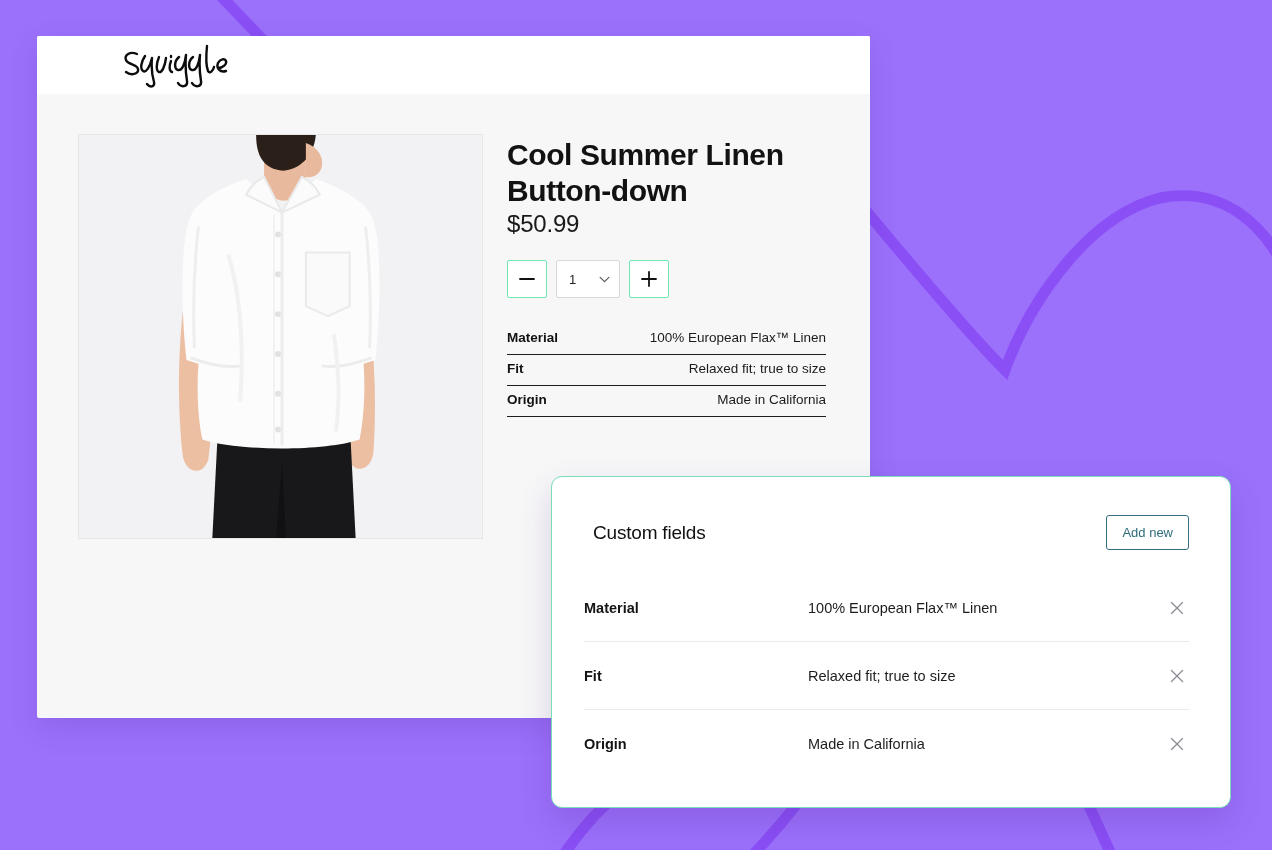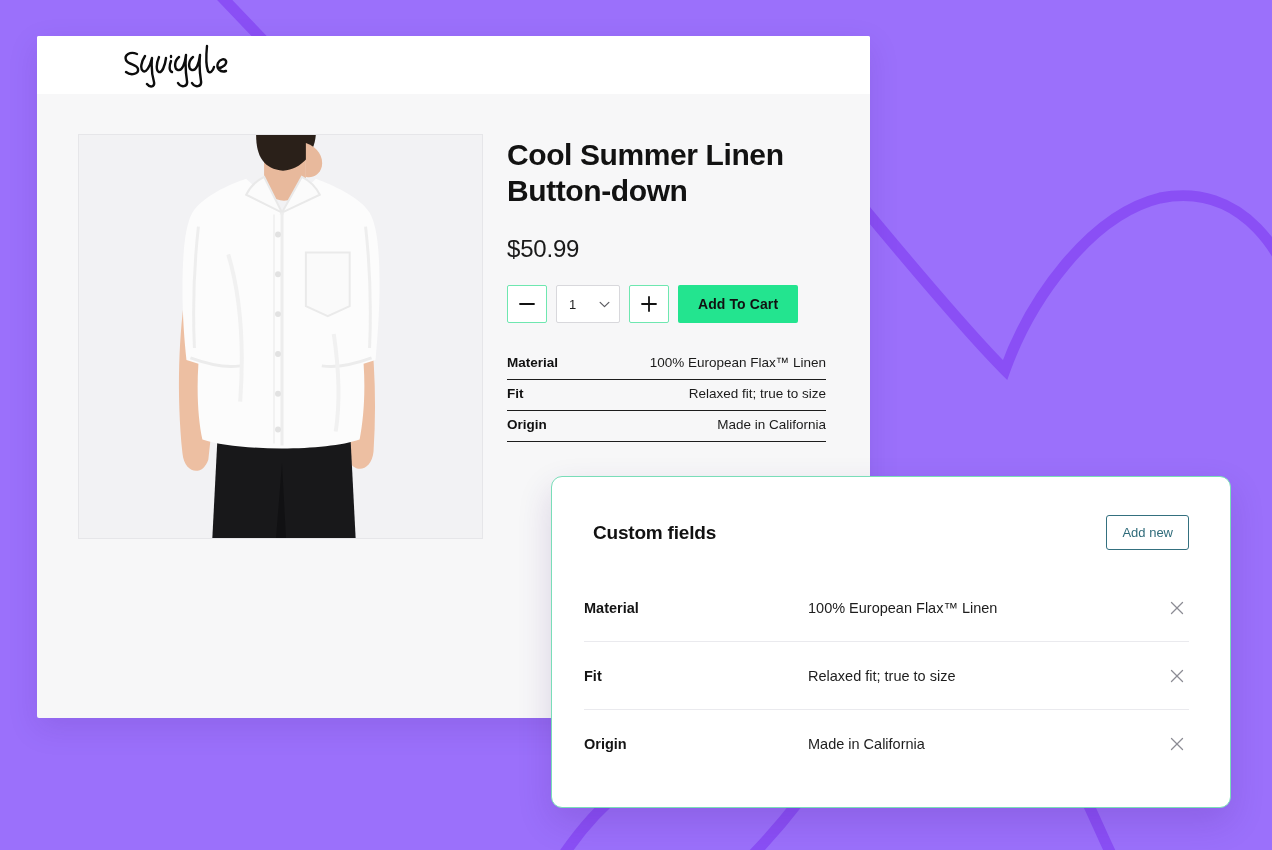--- a/index.html
+++ b/index.html
@@ -60,21 +60,21 @@
   .product-info { padding-top: 3px; flex: 1 1 auto; min-width: 0; }
   .product-title {
     font-size: 30px;
     line-height: 36px;
     font-weight: 700;
     color: #121212;
     letter-spacing: -0.4px;
     max-width: 330px;
   }
   .product-price {
-    margin-top: 26px;
+    margin-top: 1px;
     font-size: 24px;
     color: #1a1a1a;
     letter-spacing: -0.2px;
   }
   .purchase-row {
     margin-top: 22px;
     display: flex;
     align-items: center;
     gap: 9px;
   }
@@ -131,21 +131,21 @@
     background: #ffffff;
     border: 1.4px solid #79ddb8;
     border-radius: 11px;
     box-shadow: 0 14px 34px rgba(60,20,120,0.16);
     overflow: hidden;
   }
   .cf-head {
     display: flex; align-items: center; justify-content: space-between;
     padding: 38px 41px 0 41px;
   }
-  .cf-title { font-size: 19px; font-weight: 700; color: #111; letter-spacing: -0.2px; }
+  .cf-title { font-size: 19px; font-weight: 400; color: #111; letter-spacing: -0.2px; }
   .cf-addnew {
     border: 1.2px solid #34707f;
     background: #ffffff;
     color: #2f6b7a;
     font-size: 13px;
     border-radius: 3px;
     padding: 9px 15px;
     cursor: pointer;
     font-family: "Liberation Sans", sans-serif;
     margin-left: 47px;
@@ -272,21 +272,20 @@
             </svg>
           </div>
 
           <div class="qty-btn">
             <svg width="18" height="18" viewBox="0 0 18 18">
               <line x1="9" y1="2" x2="9" y2="16" stroke="#111" stroke-width="1.8" stroke-linecap="round"></line>
               <line x1="2" y1="9" x2="16" y2="9" stroke="#111" stroke-width="1.8" stroke-linecap="round"></line>
             </svg>
           </div>
 
-          <button class="add-cart">Add To Cart</button>
         </div>
 
         <div class="spec-table">
           <div class="spec-row">
             <span class="spec-label">Material</span>
             <span class="spec-value">100% European Flax™ Linen</span>
           </div>
           <div class="spec-row">
             <span class="spec-label">Fit</span>
             <span class="spec-value">Relaxed fit; true to size</span>

